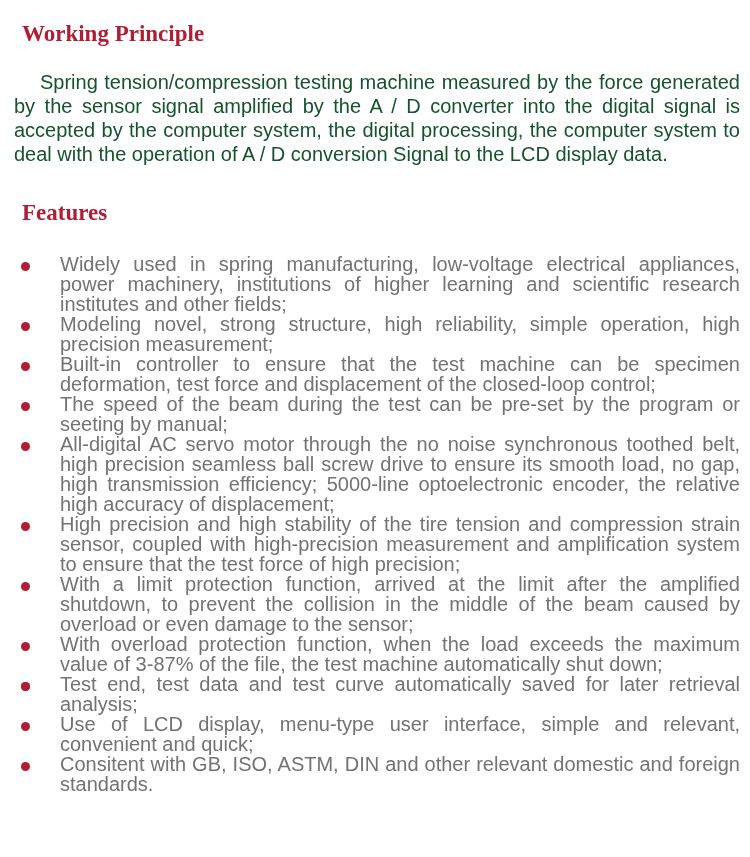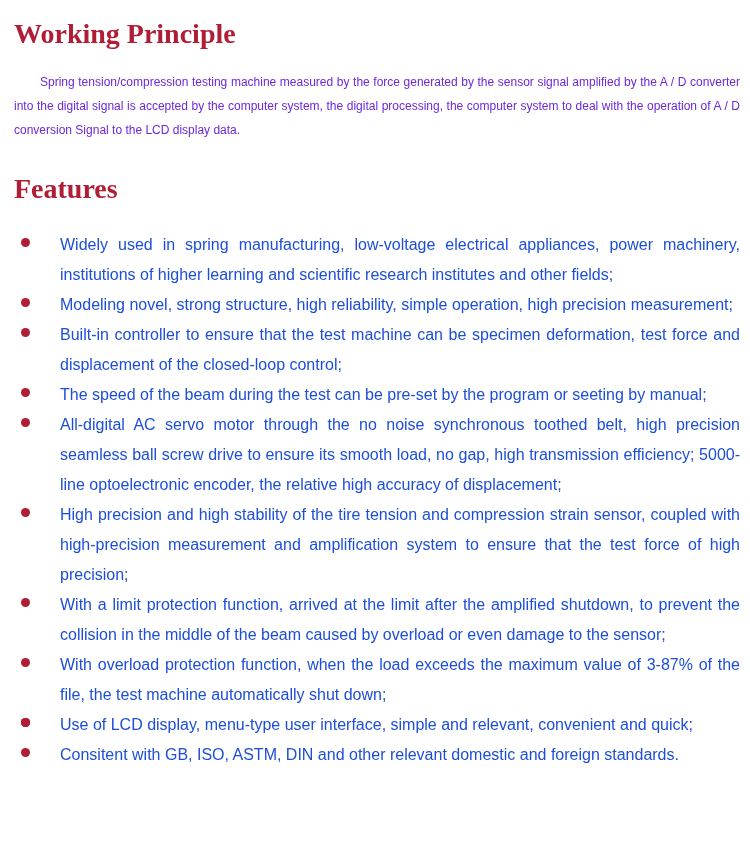--- a/index.html
+++ b/index.html
@@ -16,51 +16,51 @@
   }
   .page {
     box-sizing: border-box;
     width: 750px;
     height: 857px;
     padding: 12px 10px 0 14px;
   }
   .section-heading {
     font-family: "Liberation Serif", "DejaVu Serif", serif;
     font-weight: bold;
-    font-size: 28px;
+    font-size: 23px;
     line-height: 28px;
     color: #b01e36;
-    margin: 0;
+    margin: 8px;
   }
   .heading-working-principle {
     margin-top: 8px;
   }
   .intro-paragraph {
     margin: 22px 0 8px 0;
-    font-size: 12px;
+    font-size: 20px;
     line-height: 24px;
     text-align: justify;
     text-indent: 26px;
-    color: #6d28d9;
+    color: #14532d;
   }
   .heading-features {
     margin-top: 33px;
   }
   .features-list {
     list-style: none;
     margin: 27px 0 0 0;
     padding: 0;
   }
   .feature-item {
     position: relative;
     padding-left: 46px;
-    font-size: 16px;
-    line-height: 30px;
+    font-size: 20px;
+    line-height: 20px;
     text-align: justify;
-    color: #1d4ed8;
+    color: #737373;
   }
   .bullet-icon {
     position: absolute;
     left: 7px;
     top: 7.5px;
     width: 9px;
     height: 9px;
     border-radius: 50%;
     background: #b01e36;
   }
@@ -107,20 +107,21 @@
     </li>
     <li class="feature-item">
       <span class="bullet-icon"></span>
       <span>With overload protection function, when the load exceeds the maximum value of 3-87% of the file, the test machine automatically shut down;</span>
     </li>
     <li class="feature-item">
       <span class="bullet-icon"></span>
     </li>
     <li class="feature-item">
       <span class="bullet-icon"></span>
+      <span>Test end, test data and test curve automatically saved for later retrieval analysis;</span>
     </li>
     <li class="feature-item">
       <span class="bullet-icon"></span>
       <span>Use of LCD display, menu-type user interface, simple and relevant, convenient and quick;</span>
     </li>
     <li class="feature-item">
       <span class="bullet-icon"></span>
       <span>Consitent with GB, ISO, ASTM, DIN and other relevant domestic and foreign standards.</span>
     </li>
   </ul>

